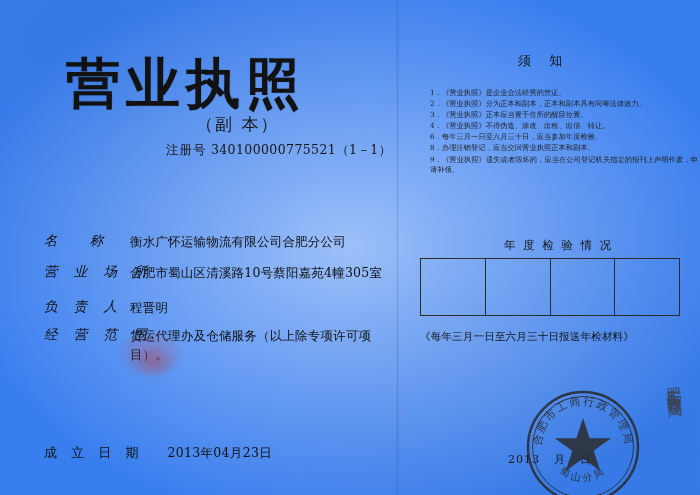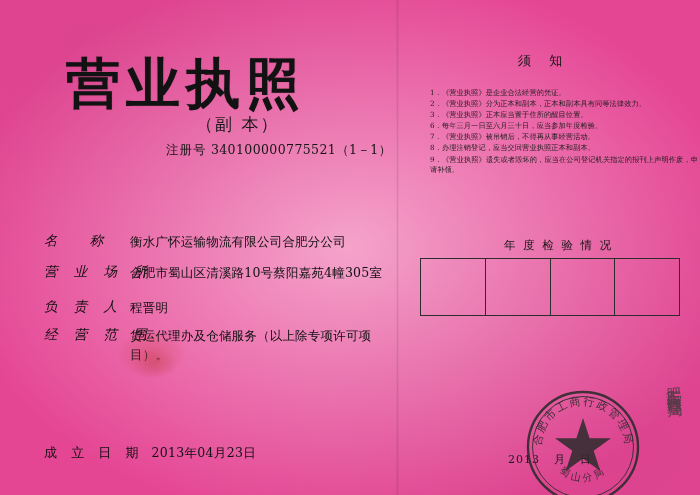--- a/index.html
+++ b/index.html
@@ -10,21 +10,21 @@
     width: 700px;
     height: 495px;
     background: #ffffff;
     font-family: "DejaVu Sans", sans-serif;
     overflow: hidden;
   }
   .page {
     position: relative;
     width: 700px;
     height: 495px;
-    background: #ec4899;
+    background: #3b82f6;
     overflow: hidden;
   }
   
   .paper-noise {
     position: absolute;
     inset: 0;
     background:
       radial-gradient(ellipse at 12% 8%, rgba(0,0,0,0.035), rgba(0,0,0,0) 45%),
       radial-gradient(ellipse at 88% 92%, rgba(0,0,0,0.04), rgba(0,0,0,0) 50%),
       radial-gradient(ellipse at 50% 50%, rgba(255,255,255,0.5), rgba(0,0,0,0.03) 80%);
@@ -114,21 +114,21 @@
 
   .founded {
     position: absolute;
     left: 44px;
     top: 444px;
     font-family: "DejaVu Serif", serif;
     font-size: 13px;
     color: #101010;
   }
   .founded .lbl { letter-spacing: 5px; }
-  .founded .val { margin-left: 4px; font-size: 12.5px; letter-spacing: 0.3px; }
+  .founded .val { margin-left: 20px; font-size: 12.5px; letter-spacing: 0.3px; }
 
   
   .smudge {
     position: absolute;
     left: 118px;
     top: 330px;
     width: 66px;
     height: 48px;
     border-radius: 50%;
     background: radial-gradient(ellipse at 50% 50%, rgba(198,60,60,0.30), rgba(198,60,60,0.10) 55%, rgba(198,60,60,0) 72%);
@@ -299,35 +299,36 @@
     </div>
   </div>
 
   <div class="right">
     <div class="notice-title">须  知</div>
 
     <ul class="notice-list">
       <li>1．《营业执照》是企业合法经营的凭证。</li>
       <li>2．《营业执照》分为正本和副本，正本和副本具有同等法律效力。</li>
       <li>3．《营业执照》正本应当置于住所的醒目位置。</li>
+      <li>4．《营业执照》不得伪造、涂改、出租、出借、转让。</li>
       <li>6．每年三月一日至六月三十日，应当参加年度检验。</li>
-      <li>7．《营业执照》被吊销后，不得再从事经营活动。</li>
       <li>8．办理注销登记，应当交回营业执照正本和副本。</li>
       <li>9．《营业执照》遗失或者毁坏的，应当在公司登记机关指定的报刊上声明作废，申请补领。</li>
     </ul>
 
     <div class="insp-title">年 度 检 验 情 况</div>
 
     <div class="insp-table">
       <div class="cell"></div>
       <div class="cell"></div>
       <div class="cell"></div>
       <div class="cell"></div>
     </div>
 
+    <div class="footnote">《每年三月一日至六月三十日报送年检材料》</div>
 
     <div class="date-line">
       <span>2013</span><span>月</span><span>日</span>
     </div>
 
     <div class="vert-text">肥市工商行政管理局</div>
 
     <div class="seal">
       <svg width="118" height="118" viewBox="0 0 118 118" xmlns="http://www.w3.org/2000/svg">
         <g fill="none" stroke="#2b2b2b" stroke-width="2.4" opacity="0.88">

